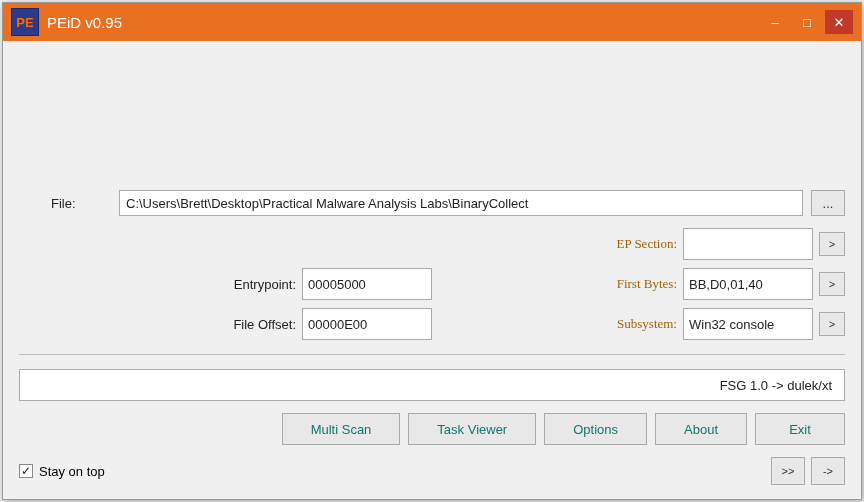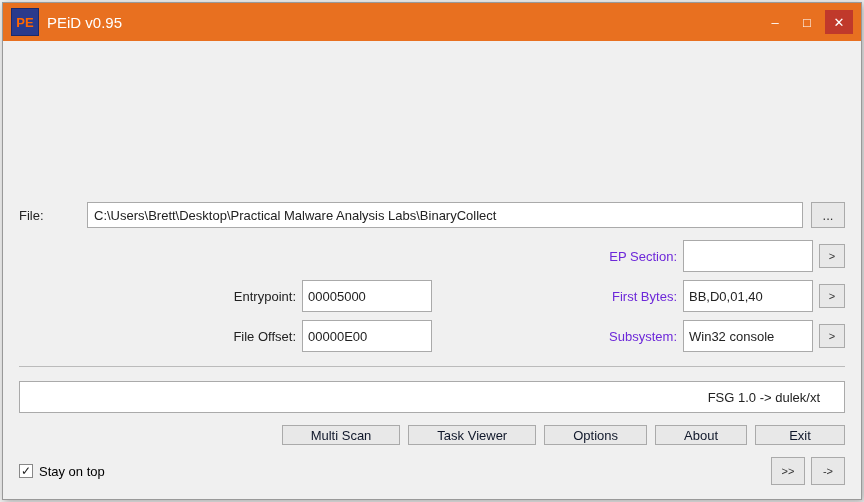--- a/index.html
+++ b/index.html
@@ -101,20 +101,21 @@
 
     .file-row {
       display: flex;
       align-items: center;
       gap: 8px;
     }
 
     .field-label {
       color: #222;
       min-width: 60px;
+      margin-left: 32px;
     }
 
     .file-input {
       flex: 1;
       height: 26px;
       border: 1px solid #aaa;
       background: white;
       padding: 0 6px;
       font-size: 13px;
       color: #222;
@@ -147,23 +148,24 @@
       flex: 1;
     }
 
     .field-group {
       display: flex;
       align-items: center;
       gap: 6px;
     }
 
     .field-label-right {
-      color: #6d28d9;
+      color: #a16207;
       min-width: 80px;
       text-align: right;
+      font-family: Liberation Serif, serif;
     }
 
     .field-input {
       height: 32px;
       border: 1px solid #aaa;
       background: white;
       padding: 2px 5px;
       font-size: 13px;
       color: #222;
       width: 130px;
@@ -185,41 +187,41 @@
     .divider {
       height: 1px;
       background: #bbb;
       margin: 2px 0;
     }
 
     .result-box {
       height: 32px;
       border: 1px solid #aaa;
       background: white;
-      padding: 4px 24px;
+      padding: 4px 12px;
       font-size: 13px;
       color: #222;
       display: flex;
       align-items: center;
     }
 
     .buttons-row {
       display: flex;
       gap: 8px;
       align-items: center;
     }
 
     .action-btn {
-      height: 20px;
+      height: 32px;
       padding: 0 28px;
       border: 1px solid #aaa;
       background: #e8e8e8;
       cursor: pointer;
       font-size: 13px;
-      color: #0f172a;
+      color: #0f766e;
       min-width: 90px;
     }
 
     .bottom-row {
       display: flex;
       align-items: center;
       justify-content: space-between;
       padding-bottom: 4px;
     }
 

